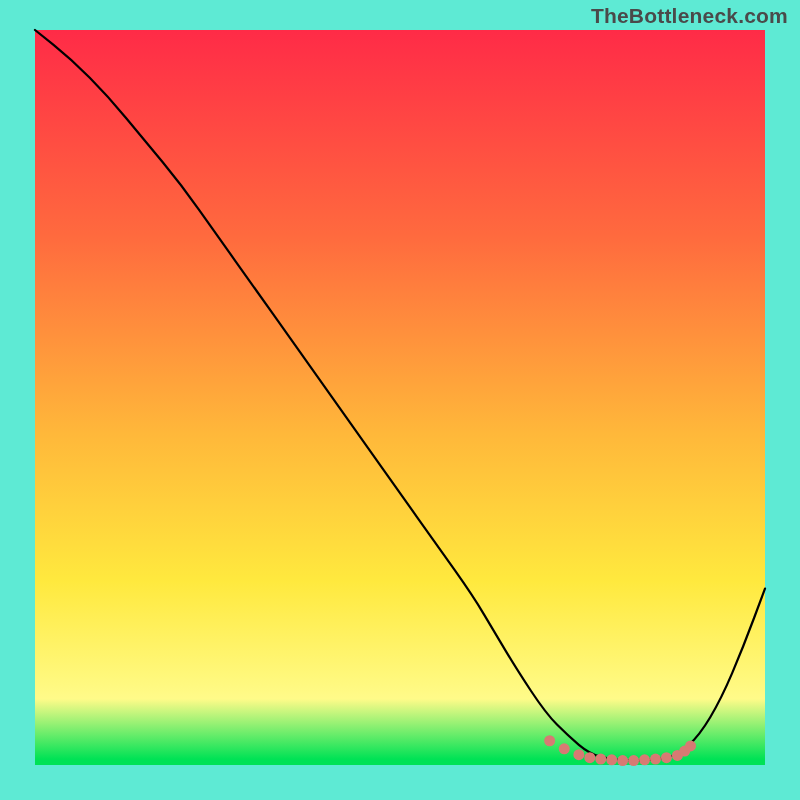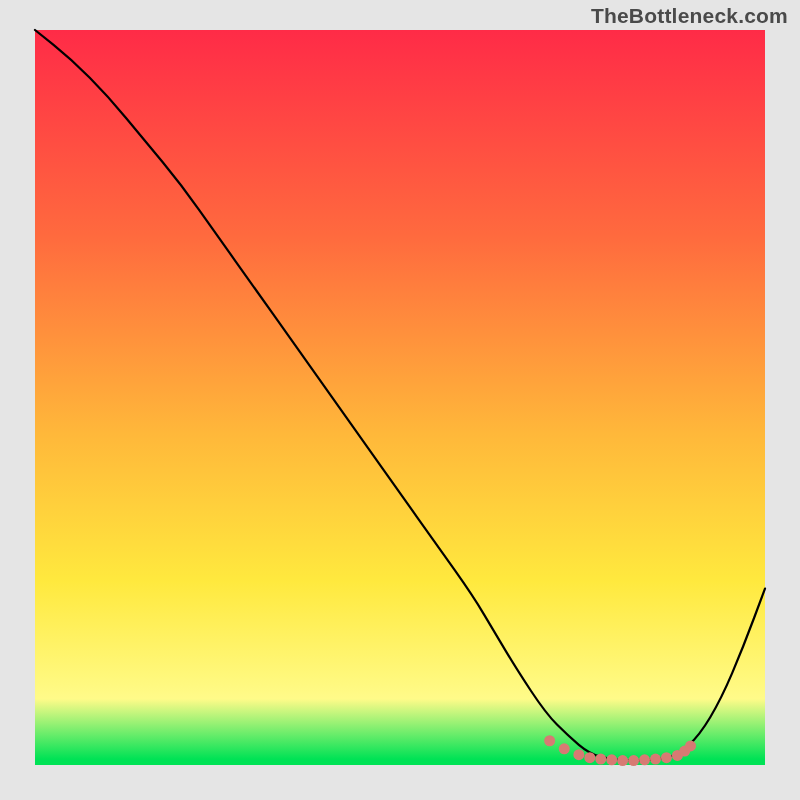--- a/index.html
+++ b/index.html
@@ -8,21 +8,21 @@
     width: 800px;
     height: 800px;
     background: #000000;
     overflow: hidden;
     font-family: Arial, Helvetica, sans-serif;
   }
   .frame {
     position: relative;
     width: 800px;
     height: 800px;
-    background: #e5e5e5;
+    background: #5eead4;
   }
   .watermark {
     position: absolute;
     top: 4px;
     right: 12px;
     color: #4a4a4a;
     font-size: 21px;
     font-weight: bold;
     letter-spacing: 0.2px;
     z-index: 10;

